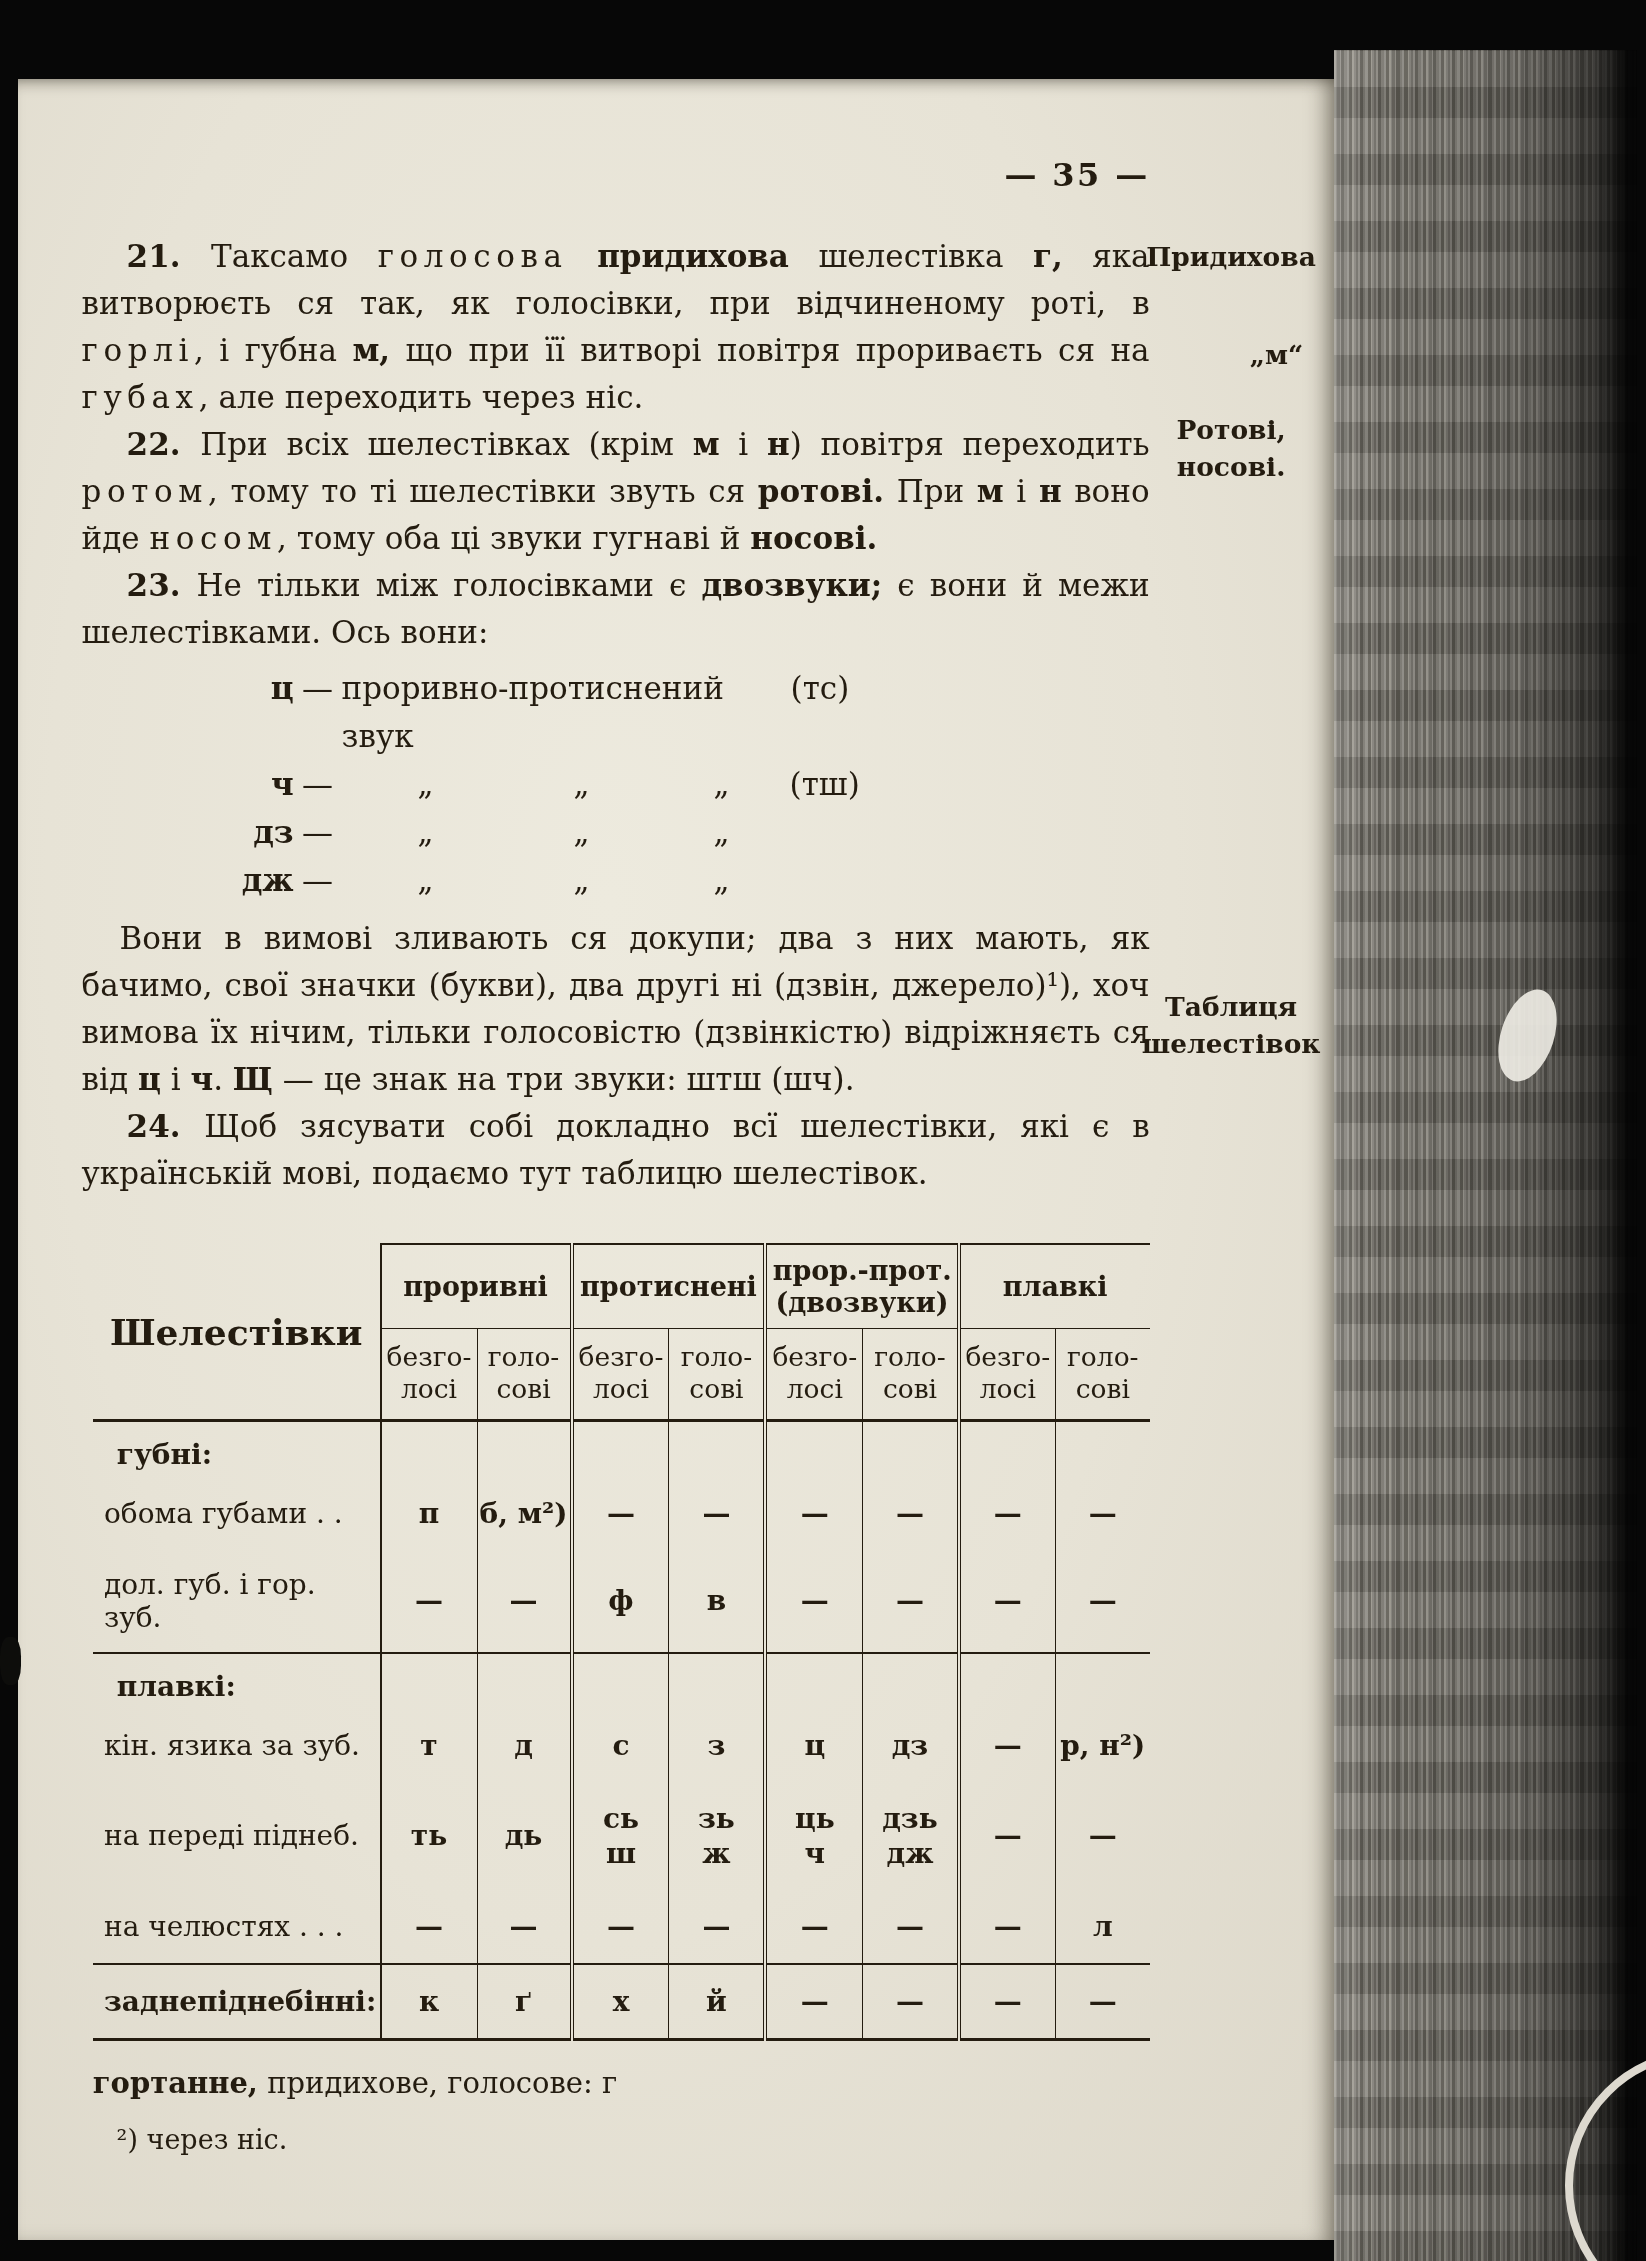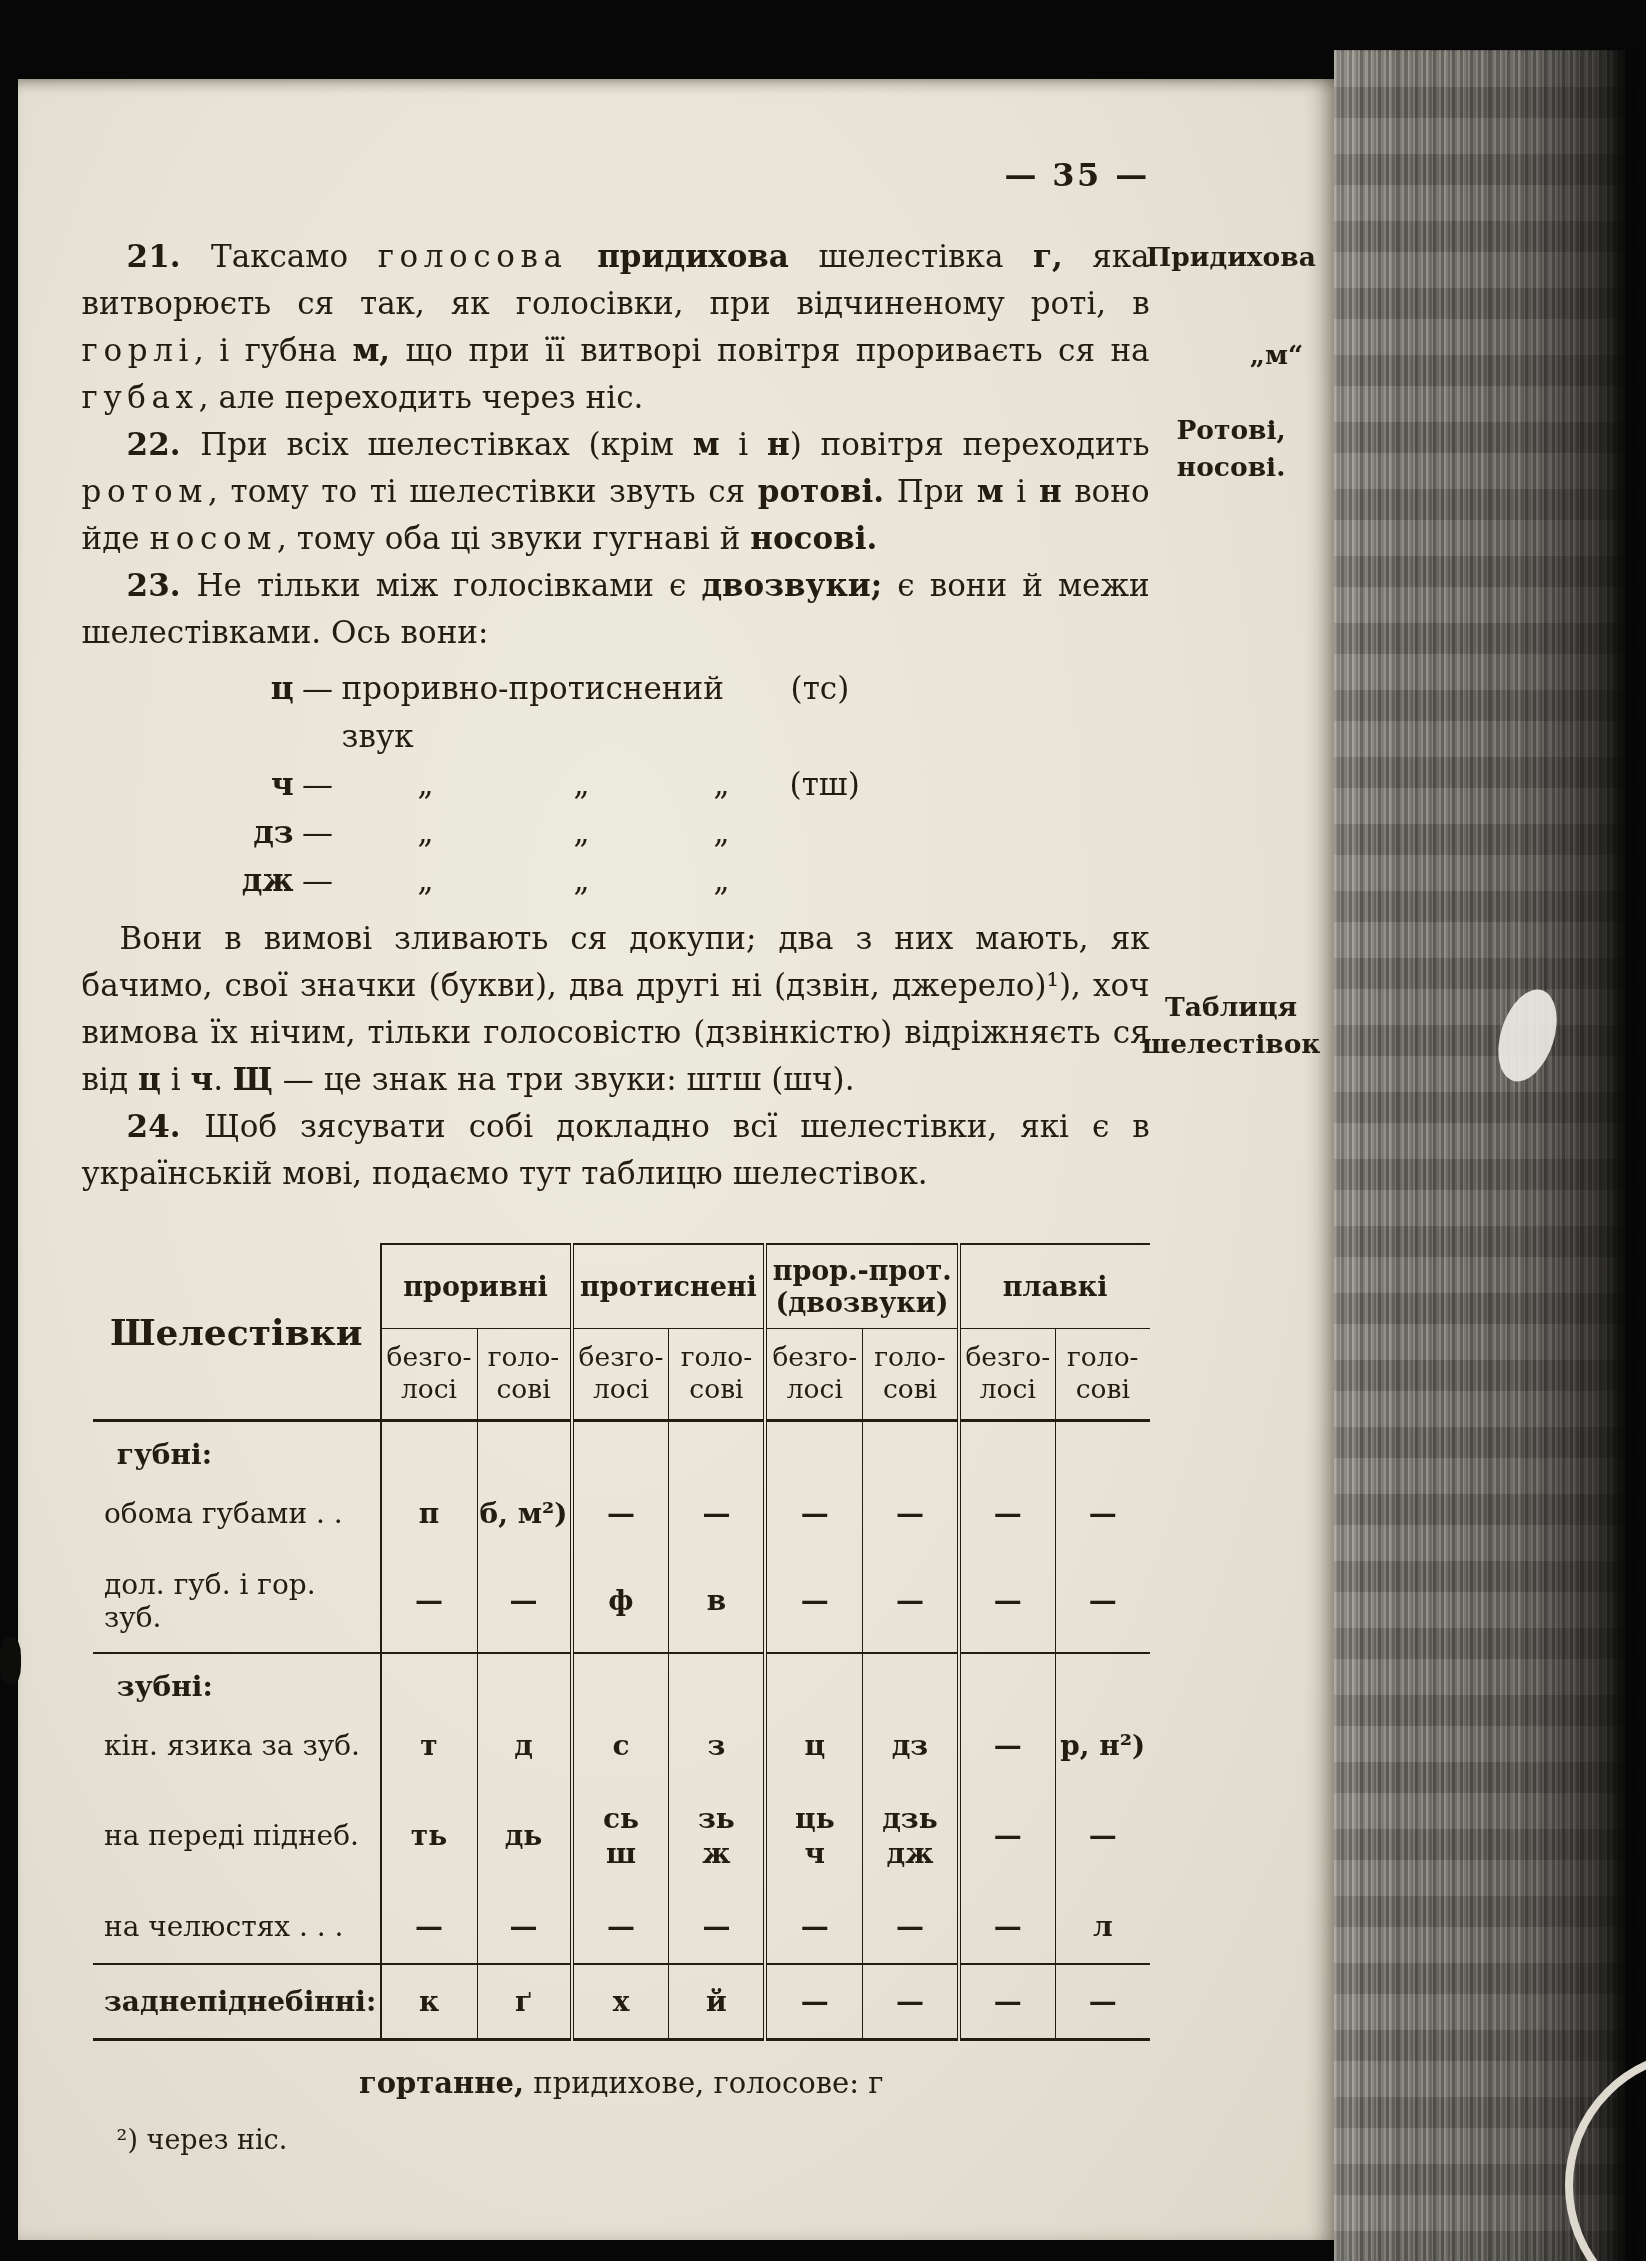--- a/index.html
+++ b/index.html
@@ -58,21 +58,21 @@
       border-right:2.4px solid #241c10;}
   .secl{font-weight:bold;padding:16px 3.2px 6.4px 24px;}
   .bl{font-weight:bold;}
   .d{font-size:28px;font-weight:bold;text-align:center;padding:19px 1.6px;
      white-space:pre-line;line-height:35px;}
   .sepS{border-left:1.6px solid #241c10;}
   .sepD{border-left:4.8px double #241c10;}
   tr.topline td{border-top:2.4px solid #241c10;}
   tr.lastline td{border-bottom:3.2px solid #241c10;}
 
-  .below-table{margin:21px 0 0 11.2px;font-size:29px;line-height:42px;text-indent:0;text-align:center;}
+  .below-table{margin:21px 0 0 11.2px;font-size:29px;line-height:42px;text-indent:0;text-align:left;}
   .footnotes{margin-top:16px;font-size:27px;line-height:40px;}
   .footnotes p{margin:0;text-indent:35px;text-align:justify;}
 
   
   .book-edge{position:absolute;left:1334px;top:50px;width:303px;height:2212px;
     background:
       linear-gradient(90deg, rgba(255,255,255,.14) 0%, rgba(0,0,0,0) 10%, rgba(0,0,0,.18) 60%, rgba(0,0,0,.55) 86%, rgba(0,0,0,.95) 97%),
       repeating-linear-gradient(0deg, rgba(0,0,0,.10) 0 30.5px, rgba(255,255,255,.06) 30.5px 67px),
       repeating-linear-gradient(90deg, #9b988f 0 1.6px, #84817a 1.6px 3.2px, #6f6c65 3.2px 5.6px, #8d8a83 5.6px 7.2px, #5f5c55 7.2px 10.4px, #7d7a73 10.4px 13px, #918e87 13px 15.2px, #67645c 15.2px 18.4px);}
   .artifact-white{position:absolute;left:1501px;top:988px;width:53px;height:95px;
@@ -199,21 +199,21 @@
           <td class="d">—</td>
           <td class="d sepS">—</td>
           <td class="d sepD">ф</td>
           <td class="d sepS">в</td>
           <td class="d sepD">—</td>
           <td class="d sepS">—</td>
           <td class="d sepD">—</td>
           <td class="d sepS">—</td>
         </tr>
         <tr class="topline">
-          <td class="c0 secl">зубні:</td>
+          <td class="c0 secl">плавкі:</td>
           <td class="d"></td>
           <td class="d sepS"></td>
           <td class="d sepD"></td>
           <td class="d sepS"></td>
           <td class="d sepD"></td>
           <td class="d sepS"></td>
           <td class="d sepD"></td>
           <td class="d sepS"></td>
         </tr>
         <tr>

